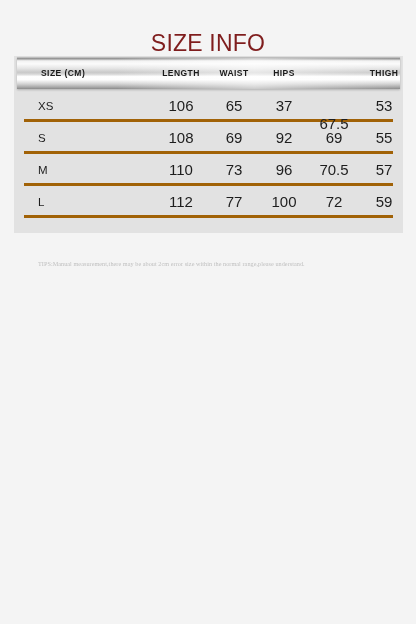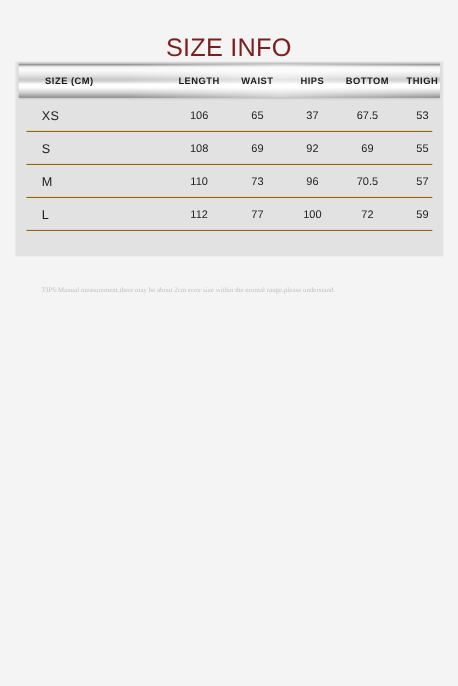--- a/index.html
+++ b/index.html
@@ -87,29 +87,29 @@
   
   #table-body {
     position: absolute;
     left: 0;
     top: 34px;
     width: 389px;
   }
   .data-row {
     position: relative;
     height: 29px;
-    border-bottom: 1px solid #a16207;
+    border-bottom: 3px solid #a16207;
     margin: 0 10px 0 10px;
   }
   .cell {
     position: absolute;
     top: 0;
     height: 29px;
     line-height: 32px;
-    font-size: 10px;
+    font-size: 15px;
     color: #1d1d1d;
     white-space: nowrap;
   }
   .cell.size-label {
     left: 14px;
     font-size: 11.5px;
     letter-spacing: 0.2px;
   }
   .cell.value {
     transform: translateX(-50%);
@@ -135,31 +135,30 @@
 
 <h1 id="page-title">SIZE INFO</h1>
 
 <div id="size-panel">
 
   <div id="table-header">
       <span class="hdr-cell center" style="left: 164px;">LENGTH</span>
       <span class="hdr-cell left">SIZE (CM)</span>
       <span class="hdr-cell center" style="left: 217px;">WAIST</span>
       <span class="hdr-cell center" style="left: 267px;">HIPS</span>
-      <span class="hdr-cell center" style="left: 317px;">BOTTOM</span>
       <span class="hdr-cell center" style="left: 367px;">THIGH</span>
     </div>
 
   <div id="table-body">
       <div class="data-row">
         <span class="cell size-label">XS</span>
         <span class="cell value" style="left: 157px;">106</span>
         <span class="cell value" style="left: 210px;">65</span>
         <span class="cell value" style="left: 260px;">37</span>
-        <span class="cell value" style="left: 310px;">67.5</span>
+        <span class="cell value" style="left: 310px; margin-top: 18px;">67.5</span>
         <span class="cell value" style="left: 360px;">53</span>
       </div>
       <div class="data-row">
         <span class="cell size-label">S</span>
         <span class="cell value" style="left: 157px;">108</span>
         <span class="cell value" style="left: 210px;">69</span>
         <span class="cell value" style="left: 260px;">92</span>
         <span class="cell value" style="left: 310px;">69</span>
         <span class="cell value" style="left: 360px;">55</span>
       </div>

